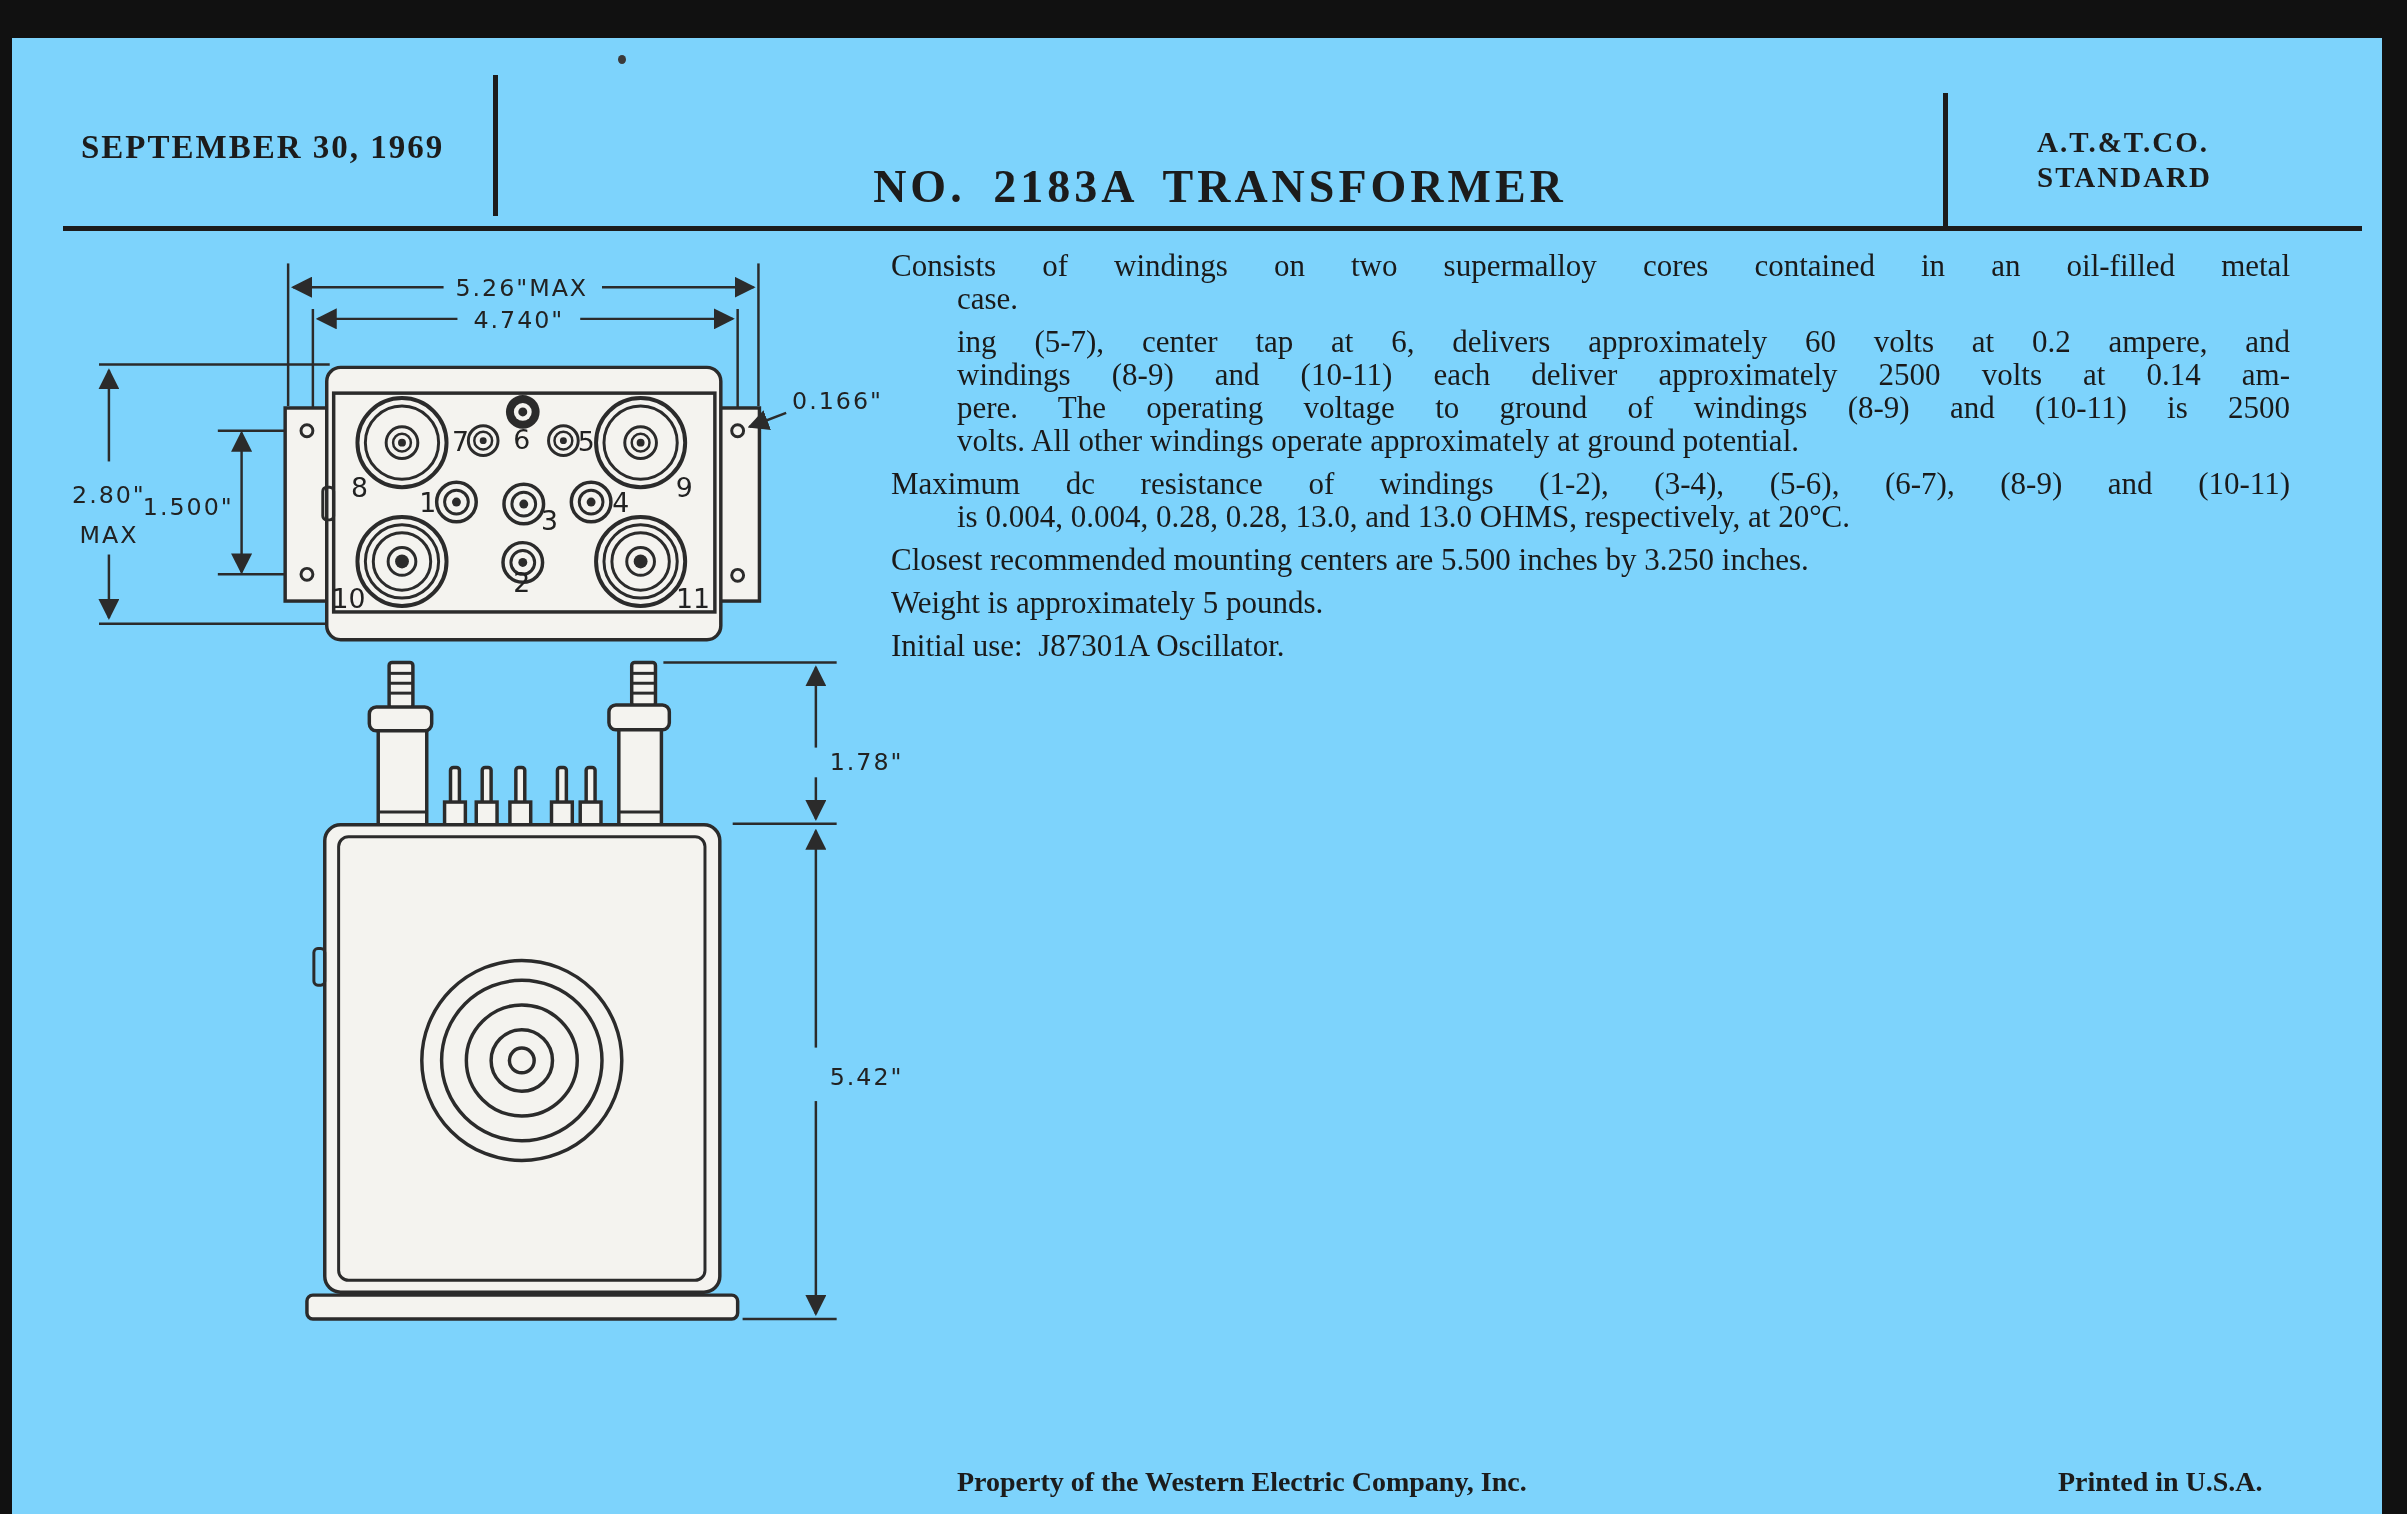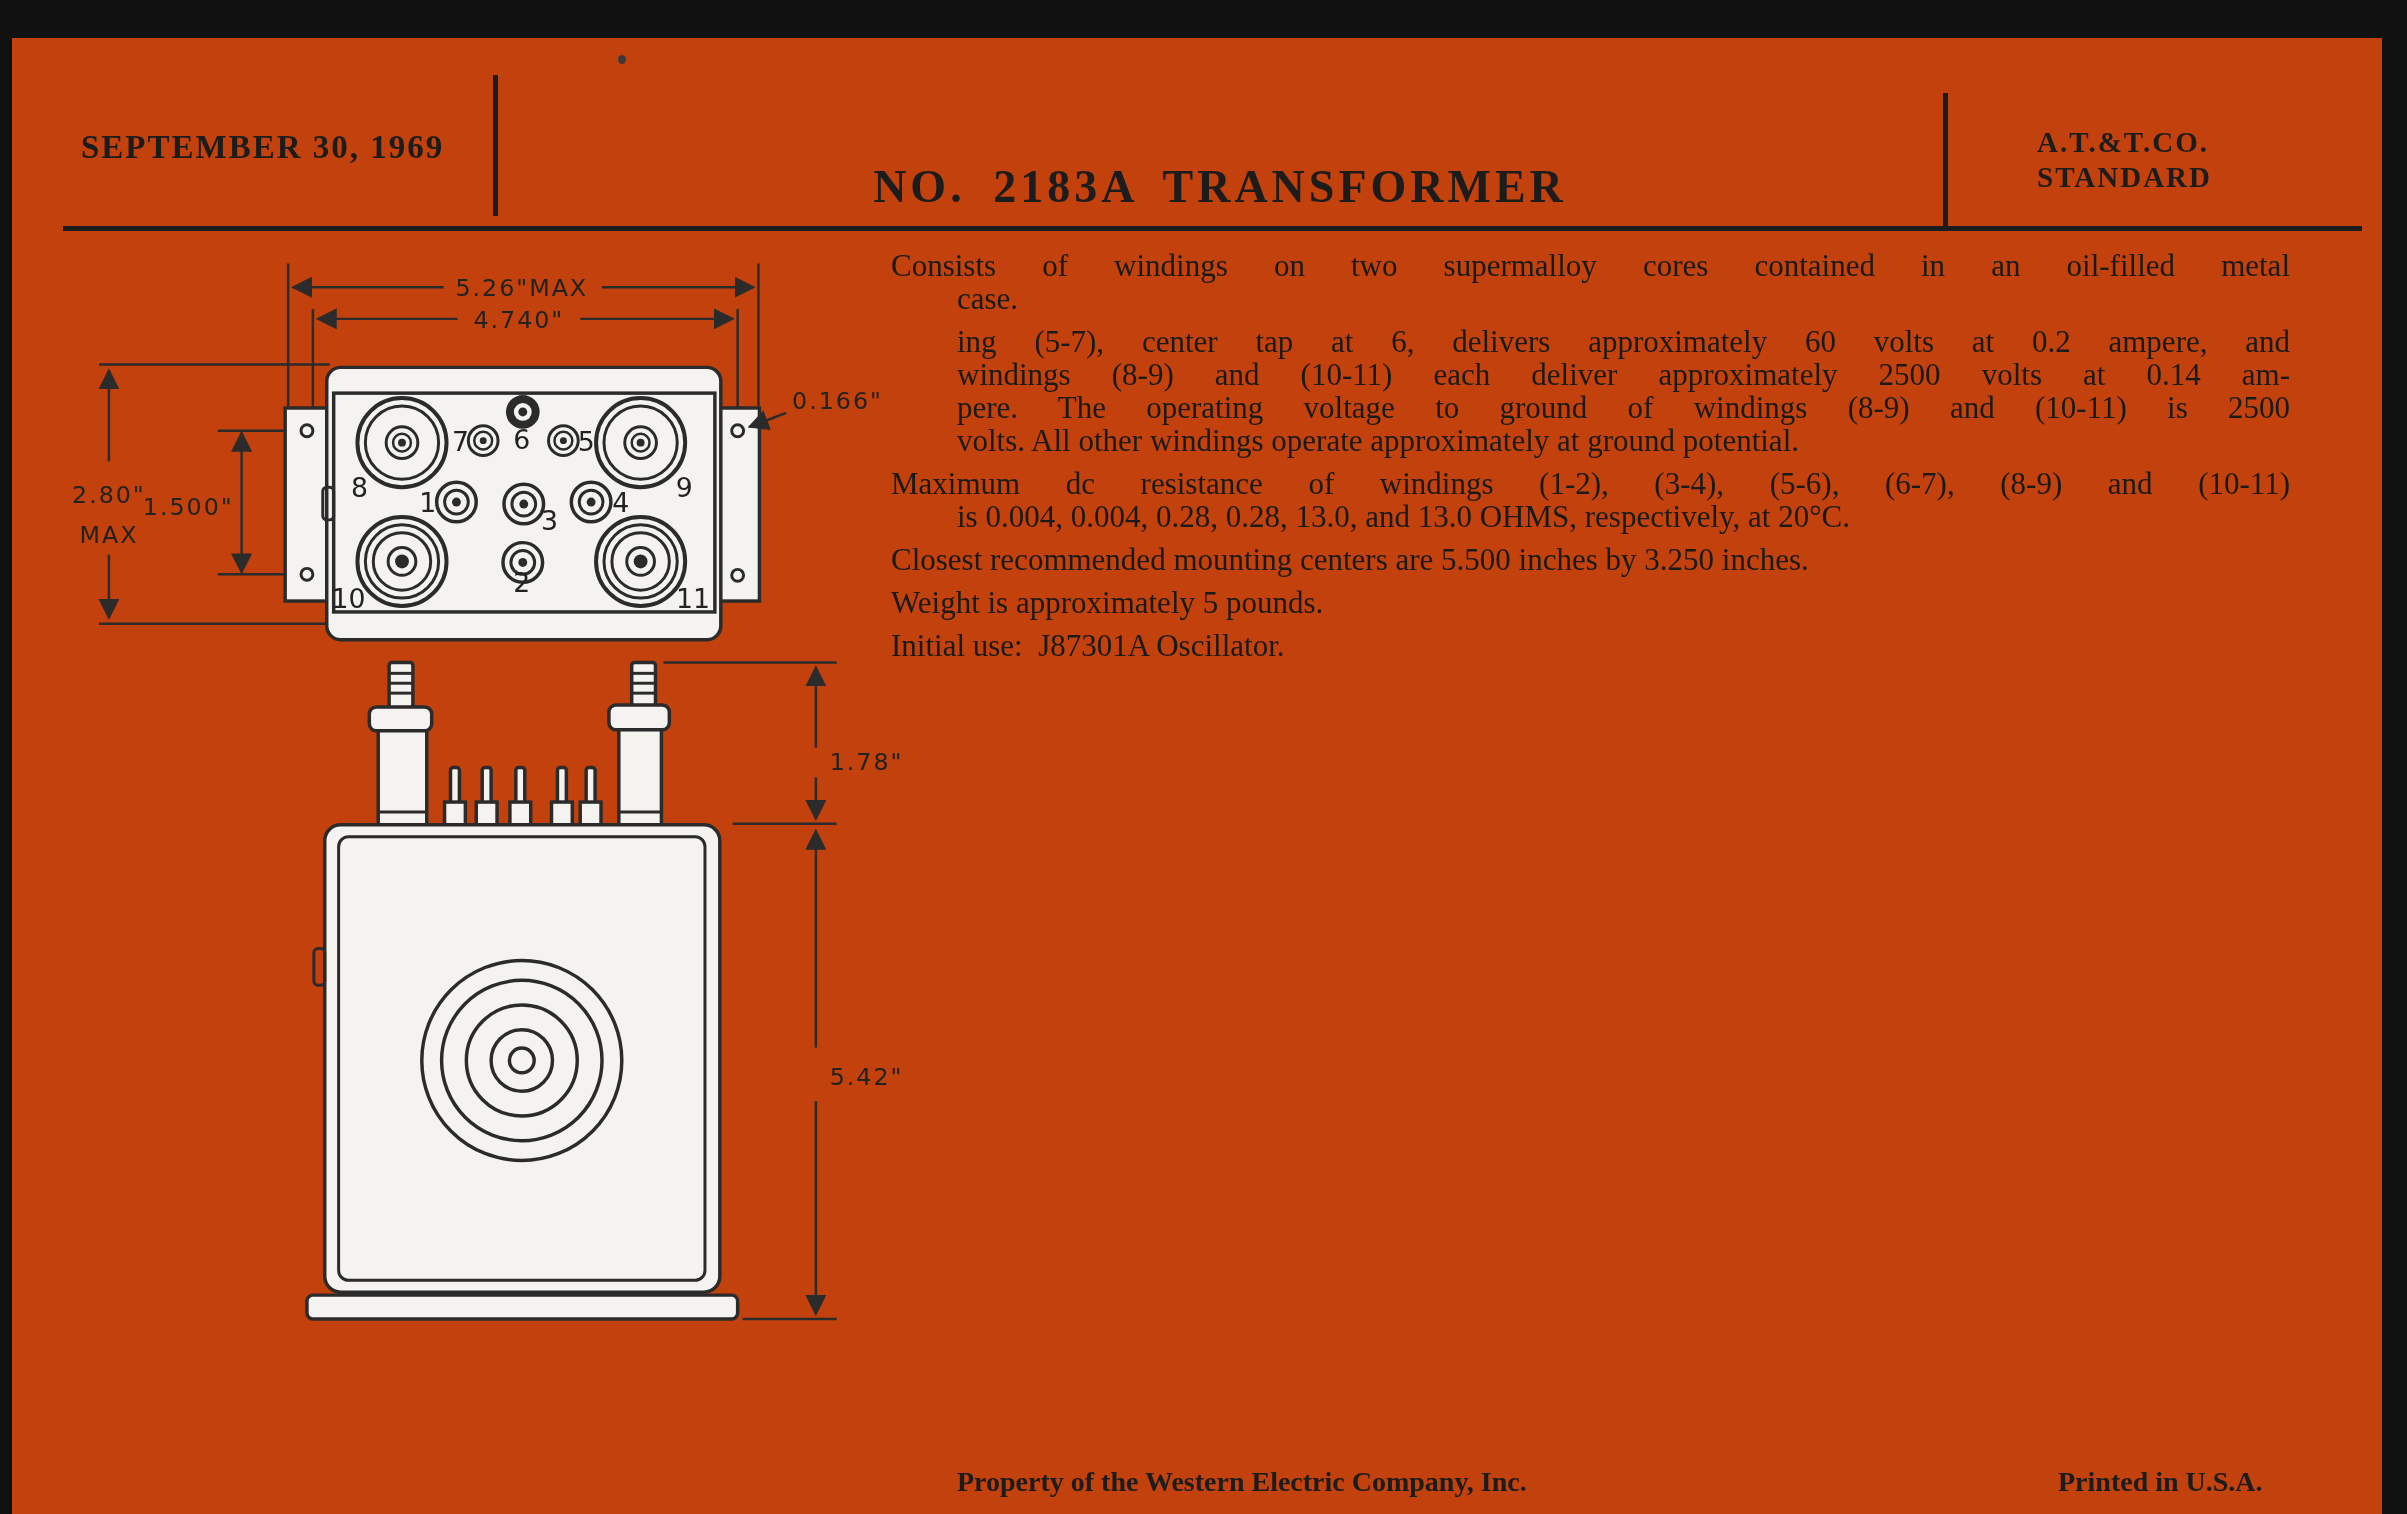--- a/index.html
+++ b/index.html
@@ -1,16 +1,16 @@
 <!DOCTYPE html>
 <html><head>
 <meta charset="utf-8">
 <style>
   html,body{margin:0;padding:0;background:#000;}
-  .page{position:relative;width:2408px;height:1515px;background:#c2410c;overflow:hidden;
+  .page{position:relative;width:2408px;height:1515px;background:#7dd3fc;overflow:hidden;
         font-family:"Liberation Serif",serif;color:#1c1c1c;}
   .edge{position:absolute;background:#111;}
   .edge.top{left:0;top:0;width:2408px;height:38px;}
   .edge.left{left:0;top:0;width:12px;height:1515px;}
   .edge.right{left:2382px;top:0;width:26px;height:1515px;}
   .hdr-date{position:absolute;left:81px;top:129px;font-size:33px;font-weight:bold;letter-spacing:2px;}
   .hdr-title{position:absolute;left:495px;top:160px;width:1450px;text-align:center;
              font-size:46px;font-weight:bold;letter-spacing:4px;word-spacing:12px;}
   .hdr-org{position:absolute;left:2037px;top:125px;width:242px;
            font-size:29px;font-weight:bold;line-height:35px;letter-spacing:2px;}

